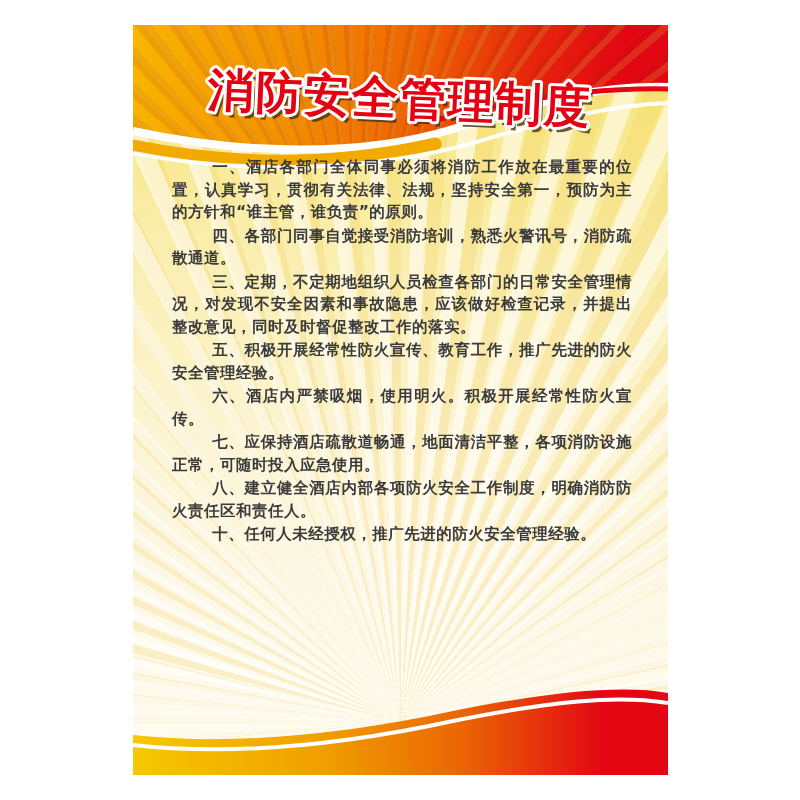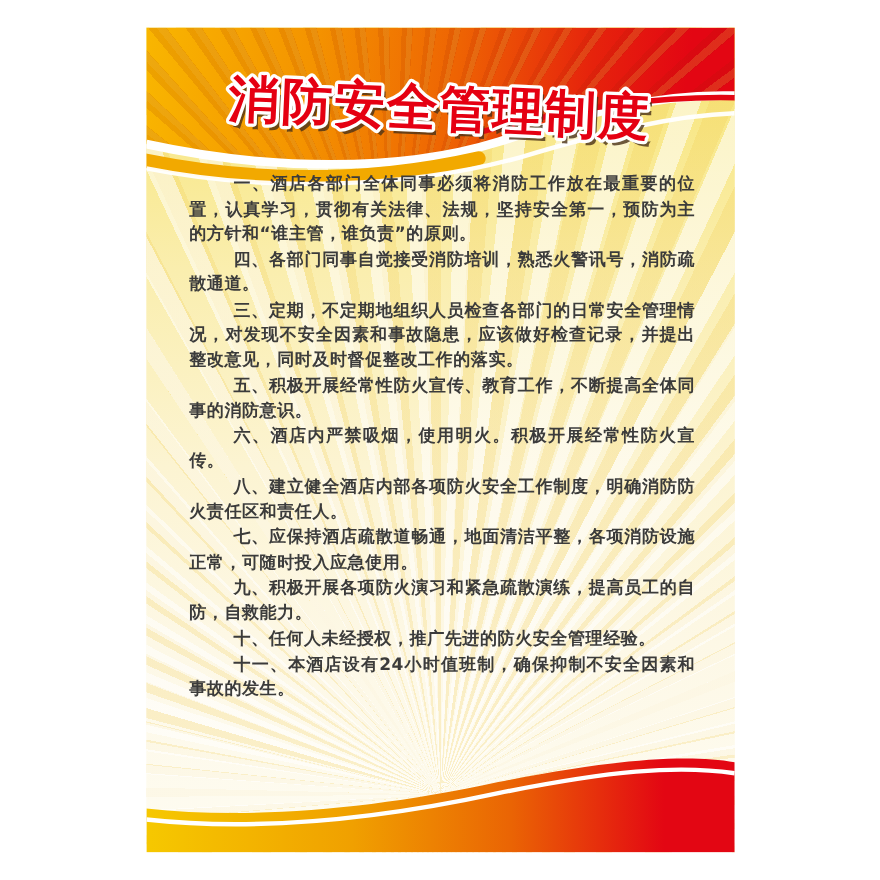--- a/index.html
+++ b/index.html
@@ -99,27 +99,25 @@
       <g transform="rotate(2.6 267 70)">
         <text x="271" y="94" text-anchor="middle" font-size="46" fill="#4a3218" opacity="0.8">消防安全管理制度</text>
         <text x="267" y="89" text-anchor="middle" font-size="46" fill="#e50012" stroke="#ffffff" stroke-width="6" paint-order="stroke" stroke-linejoin="round">消防安全管理制度</text>
       </g>
     </svg>
 
     <div class="rules">
       <p>一、酒店各部门全体同事必须将消防工作放在最重要的位置，认真学习，贯彻有关法律、法规，坚持安全第一，预防为主的方针和“谁主管，谁负责”的原则。</p>
       <p>四、各部门同事自觉接受消防培训，熟悉火警讯号，消防疏散通道。</p>
       <p>三、定期，不定期地组织人员检查各部门的日常安全管理情况，对发现不安全因素和事故隐患，应该做好检查记录，并提出整改意见，同时及时督促整改工作的落实。</p>
-      <p>五、积极开展经常性防火宣传、教育工作，不断提高全体同事的消防意识。</p>
+      <p>五、积极开展经常性防火宣传、教育工作，推广先进的防火安全管理经验。</p>
       <p>六、酒店内严禁吸烟，使用明火。积极开展经常性防火宣传。</p>
+      <p>七、应保持酒店疏散道畅通，地面清洁平整，各项消防设施正常，可随时投入应急使用。</p>
       <p>八、建立健全酒店内部各项防火安全工作制度，明确消防防火责任区和责任人。</p>
-      <p>七、应保持酒店疏散道畅通，地面清洁平整，各项消防设施正常，可随时投入应急使用。</p>
-      <p>九、积极开展各项防火演习和紧急疏散演练，提高员工的自防，自救能力。</p>
       <p>十、任何人未经授权，推广先进的防火安全管理经验。</p>
-      <p>十一、本酒店设有24小时值班制，确保抑制不安全因素和事故的发生。</p>
     </div>
 
     <svg class="footer-svg" viewBox="0 0 535 130">
       <defs>
         <linearGradient id="footerGrad" x1="0" y1="0" x2="1" y2="0">
           <stop offset="0" stop-color="#f6c800"></stop>
           <stop offset="0.35" stop-color="#f0a000"></stop>
           <stop offset="0.62" stop-color="#ea6404"></stop>
           <stop offset="0.88" stop-color="#e30613"></stop>
         </linearGradient>

